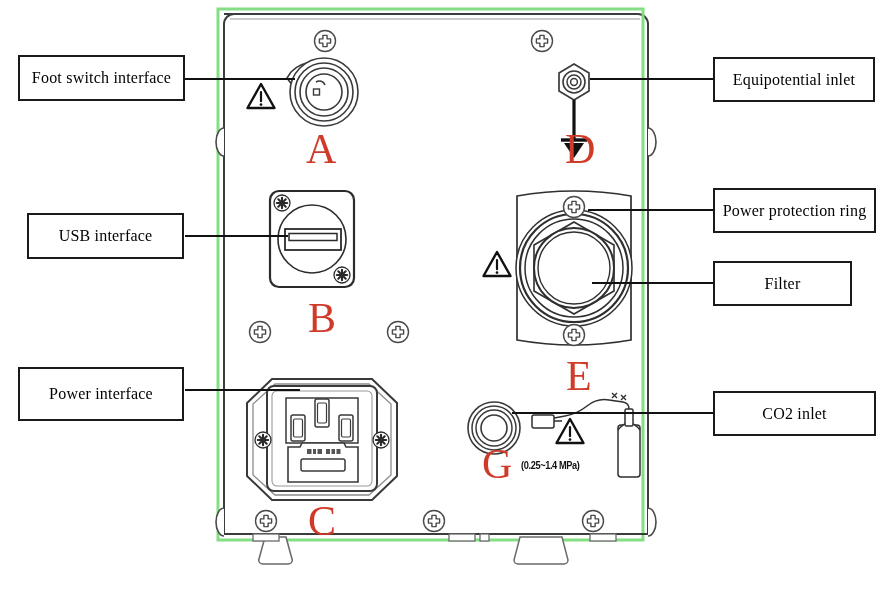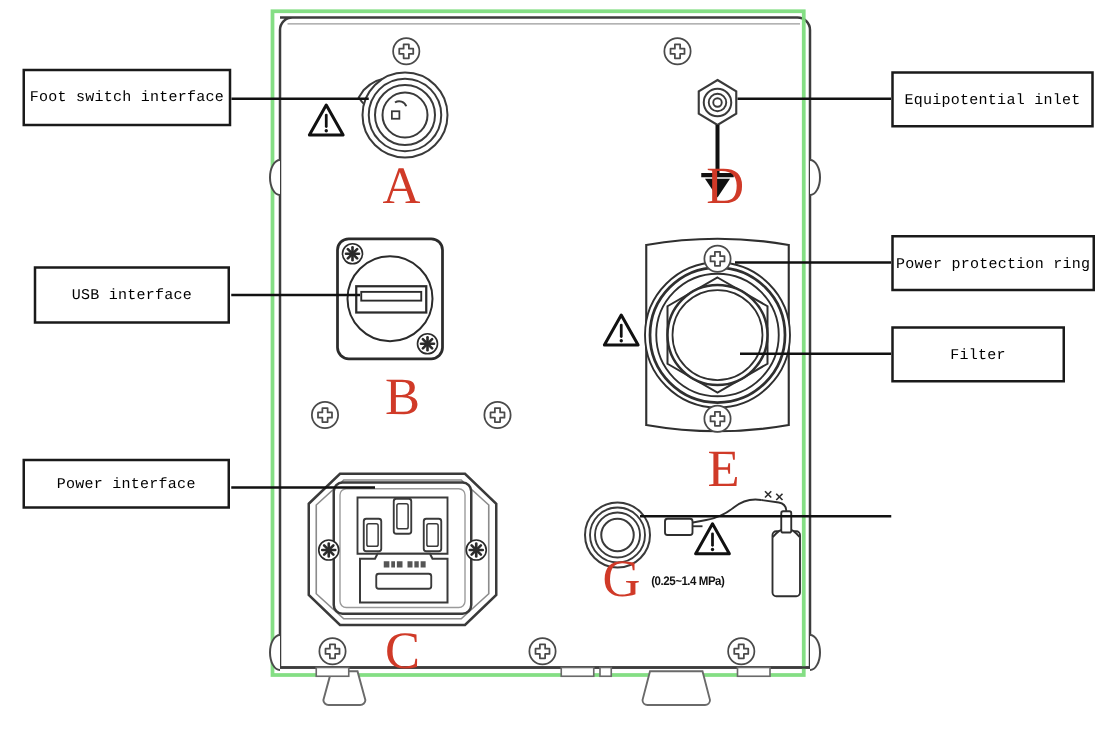--- a/index.html
+++ b/index.html
@@ -3,21 +3,21 @@
 <meta charset="utf-8">
 <style>
   html,body{margin:0;padding:0;background:#ffffff;}
   body{width:886px;height:592px;overflow:hidden;
        font-family:"Liberation Serif", serif;}
   #stage{position:relative;width:886px;height:592px;background:#fff;}
   #stage svg{position:absolute;top:0;left:0;}
 
   .callout{position:absolute;background:#ffffff;border:2px solid #1a1a1a;
            display:flex;align-items:center;justify-content:center;
-           font-family:Liberation Mono, monospace;font-size:12px;color:#000;
+           font-family:Liberation Serif, serif;font-size:16px;color:#000;
            letter-spacing:.2px;box-sizing:border-box;}
 
   .ref{position:absolute;color:#d03a28;font-family:"Liberation Serif", serif;
        font-size:42px;line-height:1;font-weight:400;}
 
   .pressure{position:absolute;font-family:"Liberation Sans", sans-serif;
             font-size:10px;font-weight:bold;color:#111;letter-spacing:-0.4px;
             transform:scaleX(.92);transform-origin:left center;white-space:nowrap;}
 </style>
 </head>
@@ -211,36 +211,39 @@
 </svg>
 
 <div class="callout" style="left:18px;top:55px;width:167px;height:46px;">
   <span>Foot switch interface</span>
 </div>
 
 <div class="callout" style="left:27px;top:213px;width:157px;height:46px;">
   <span>USB interface</span>
 </div>
 
-<div class="callout" style="left:18px;top:367px;width:166px;height:40px;">
+<div class="callout" style="left:18px;top:367px;width:166px;height:54px;">
   <span>Power interface</span>
 </div>
 
 <div class="callout" style="left:713px;top:57px;width:162px;height:45px;">
   <span>Equipotential inlet</span>
 </div>
 
 <div class="callout" style="left:713px;top:188px;width:163px;height:45px;">
   <span>Power protection ring</span>
 </div>
 
 <div class="callout" style="left:713px;top:261px;width:139px;height:45px;">
   <span>Filter</span>
 </div>
 
+<div class="callout" style="left:713px;top:391px;width:163px;height:45px;">
+  <span>CO2 inlet</span>
+</div>
 
 <div class="ref" style="left:306px;top:128px;">A</div>
 <div class="ref" style="left:308px;top:297px;">B</div>
 <div class="ref" style="left:308px;top:500px;">C</div>
 <div class="ref" style="left:565px;top:128px;">D</div>
 <div class="ref" style="left:566px;top:355px;">E</div>
 <div class="ref" style="left:482px;top:443px;">G</div>
 
 <div class="pressure" style="left:521px;top:460px;">(0.25~1.4 MPa)</div>
 

